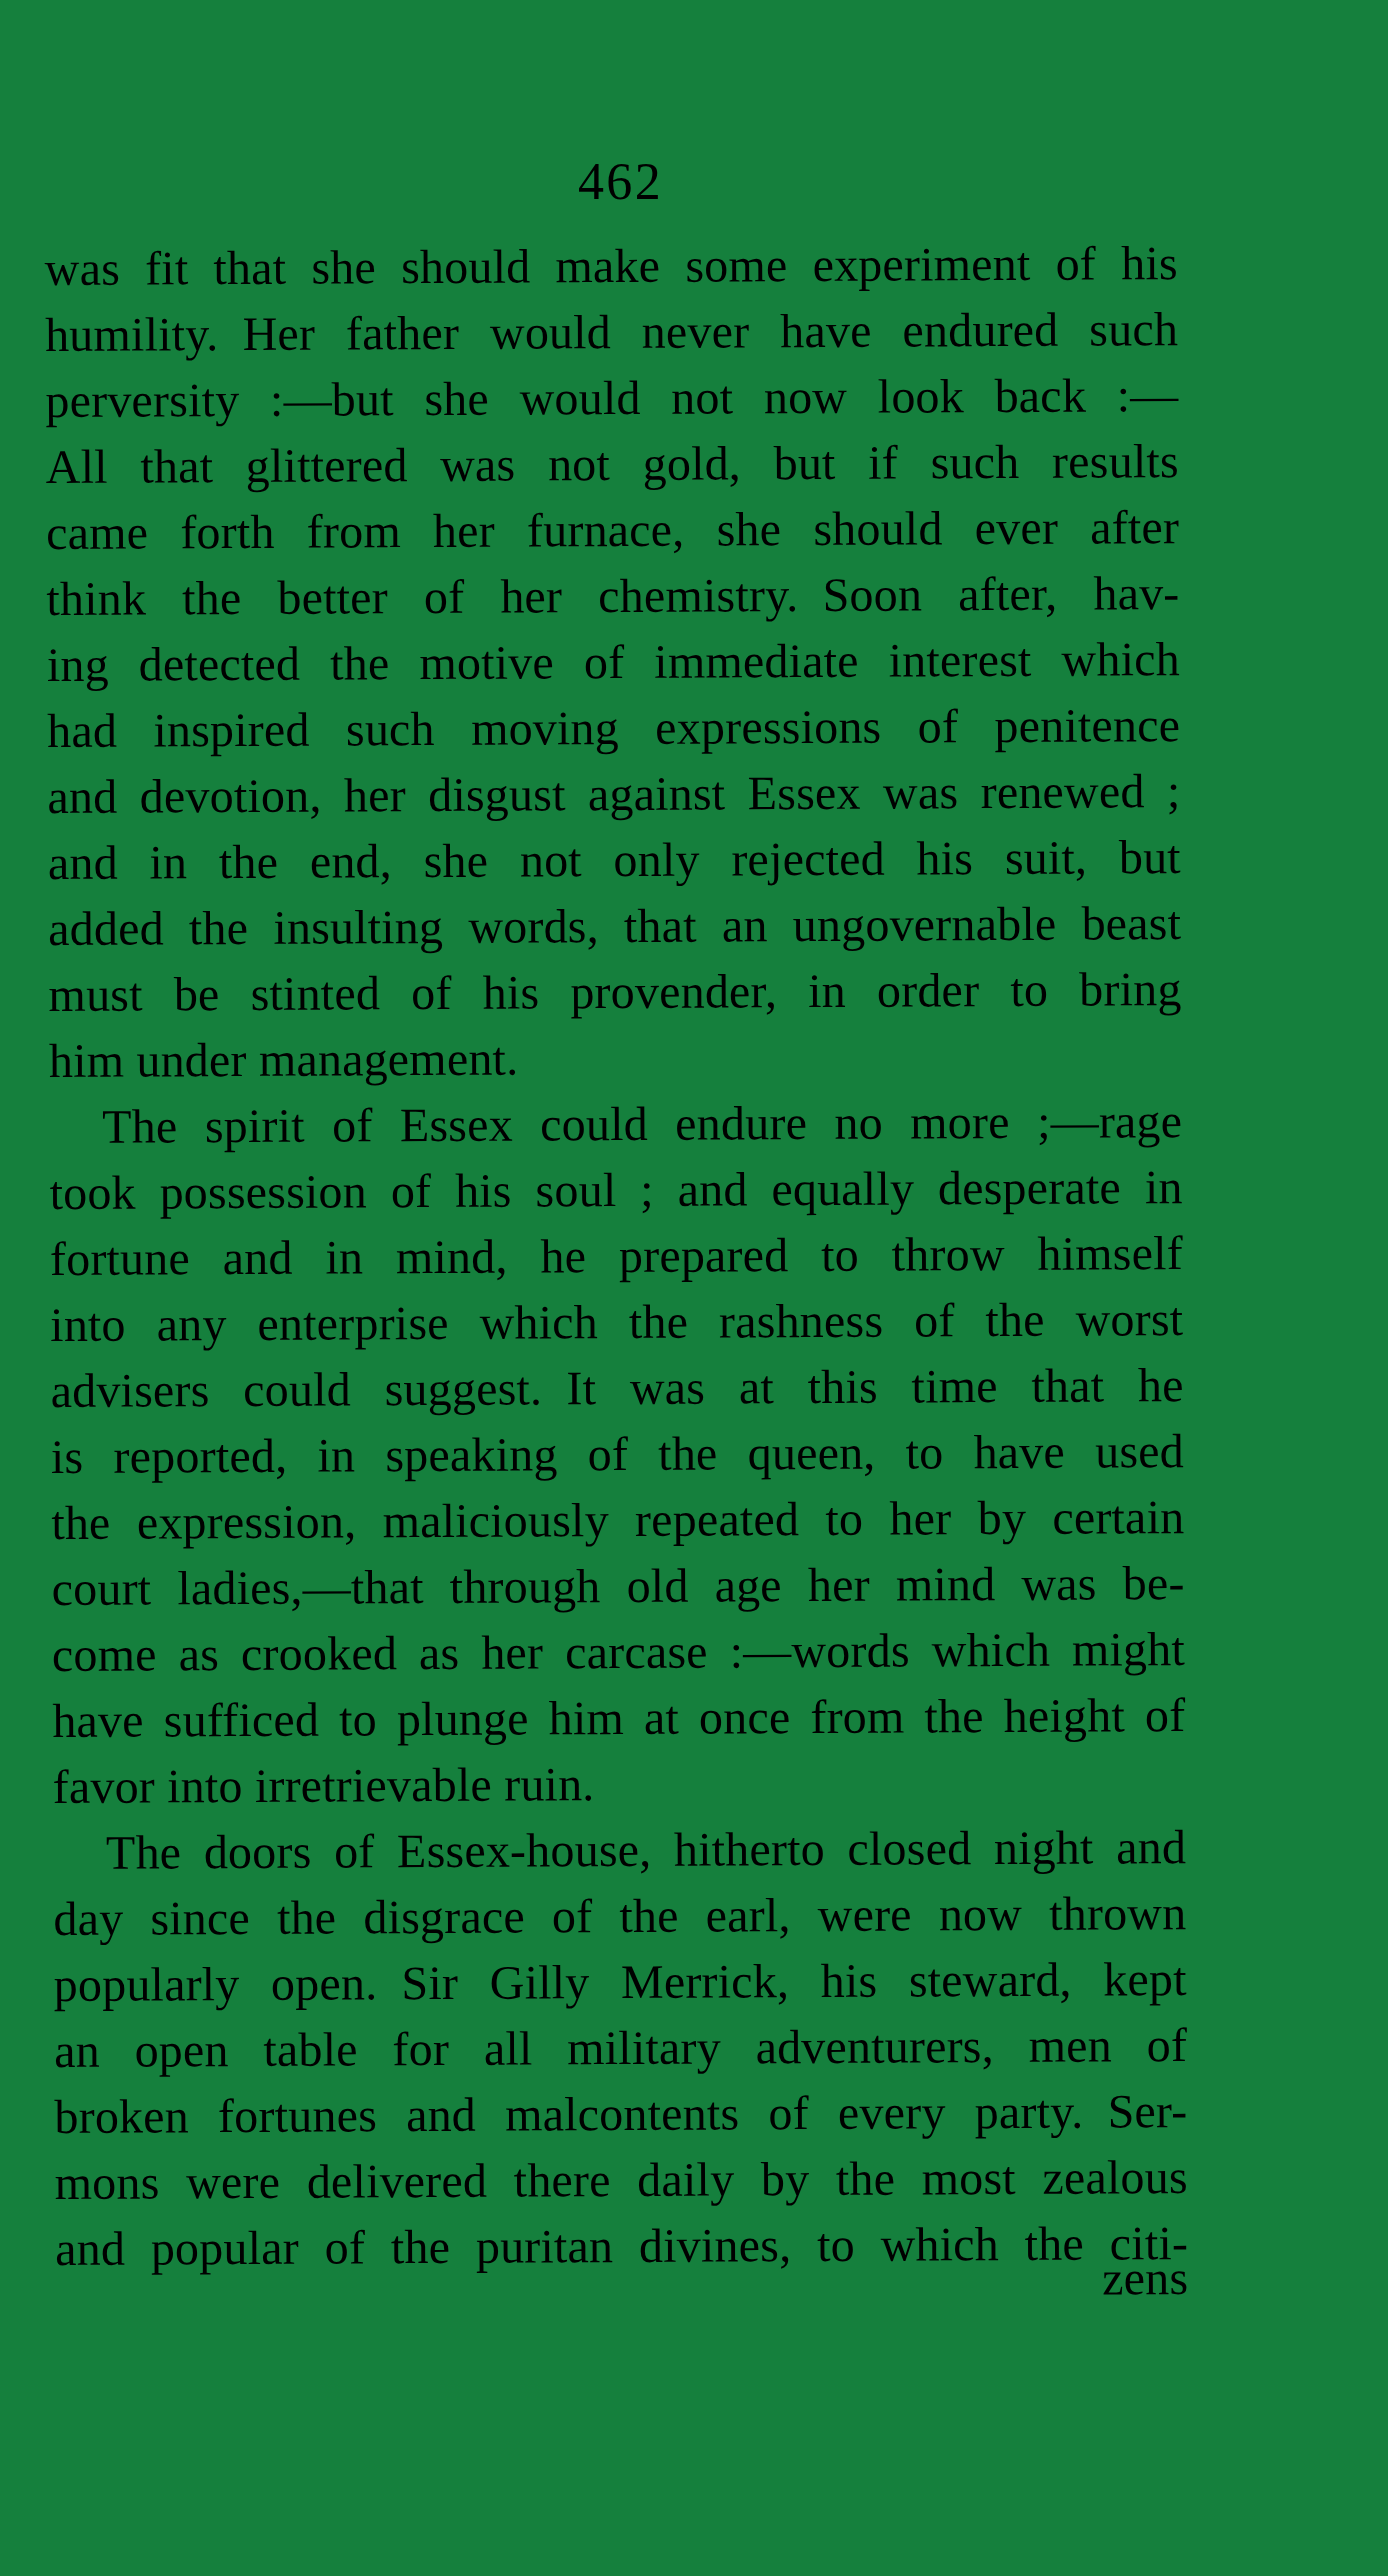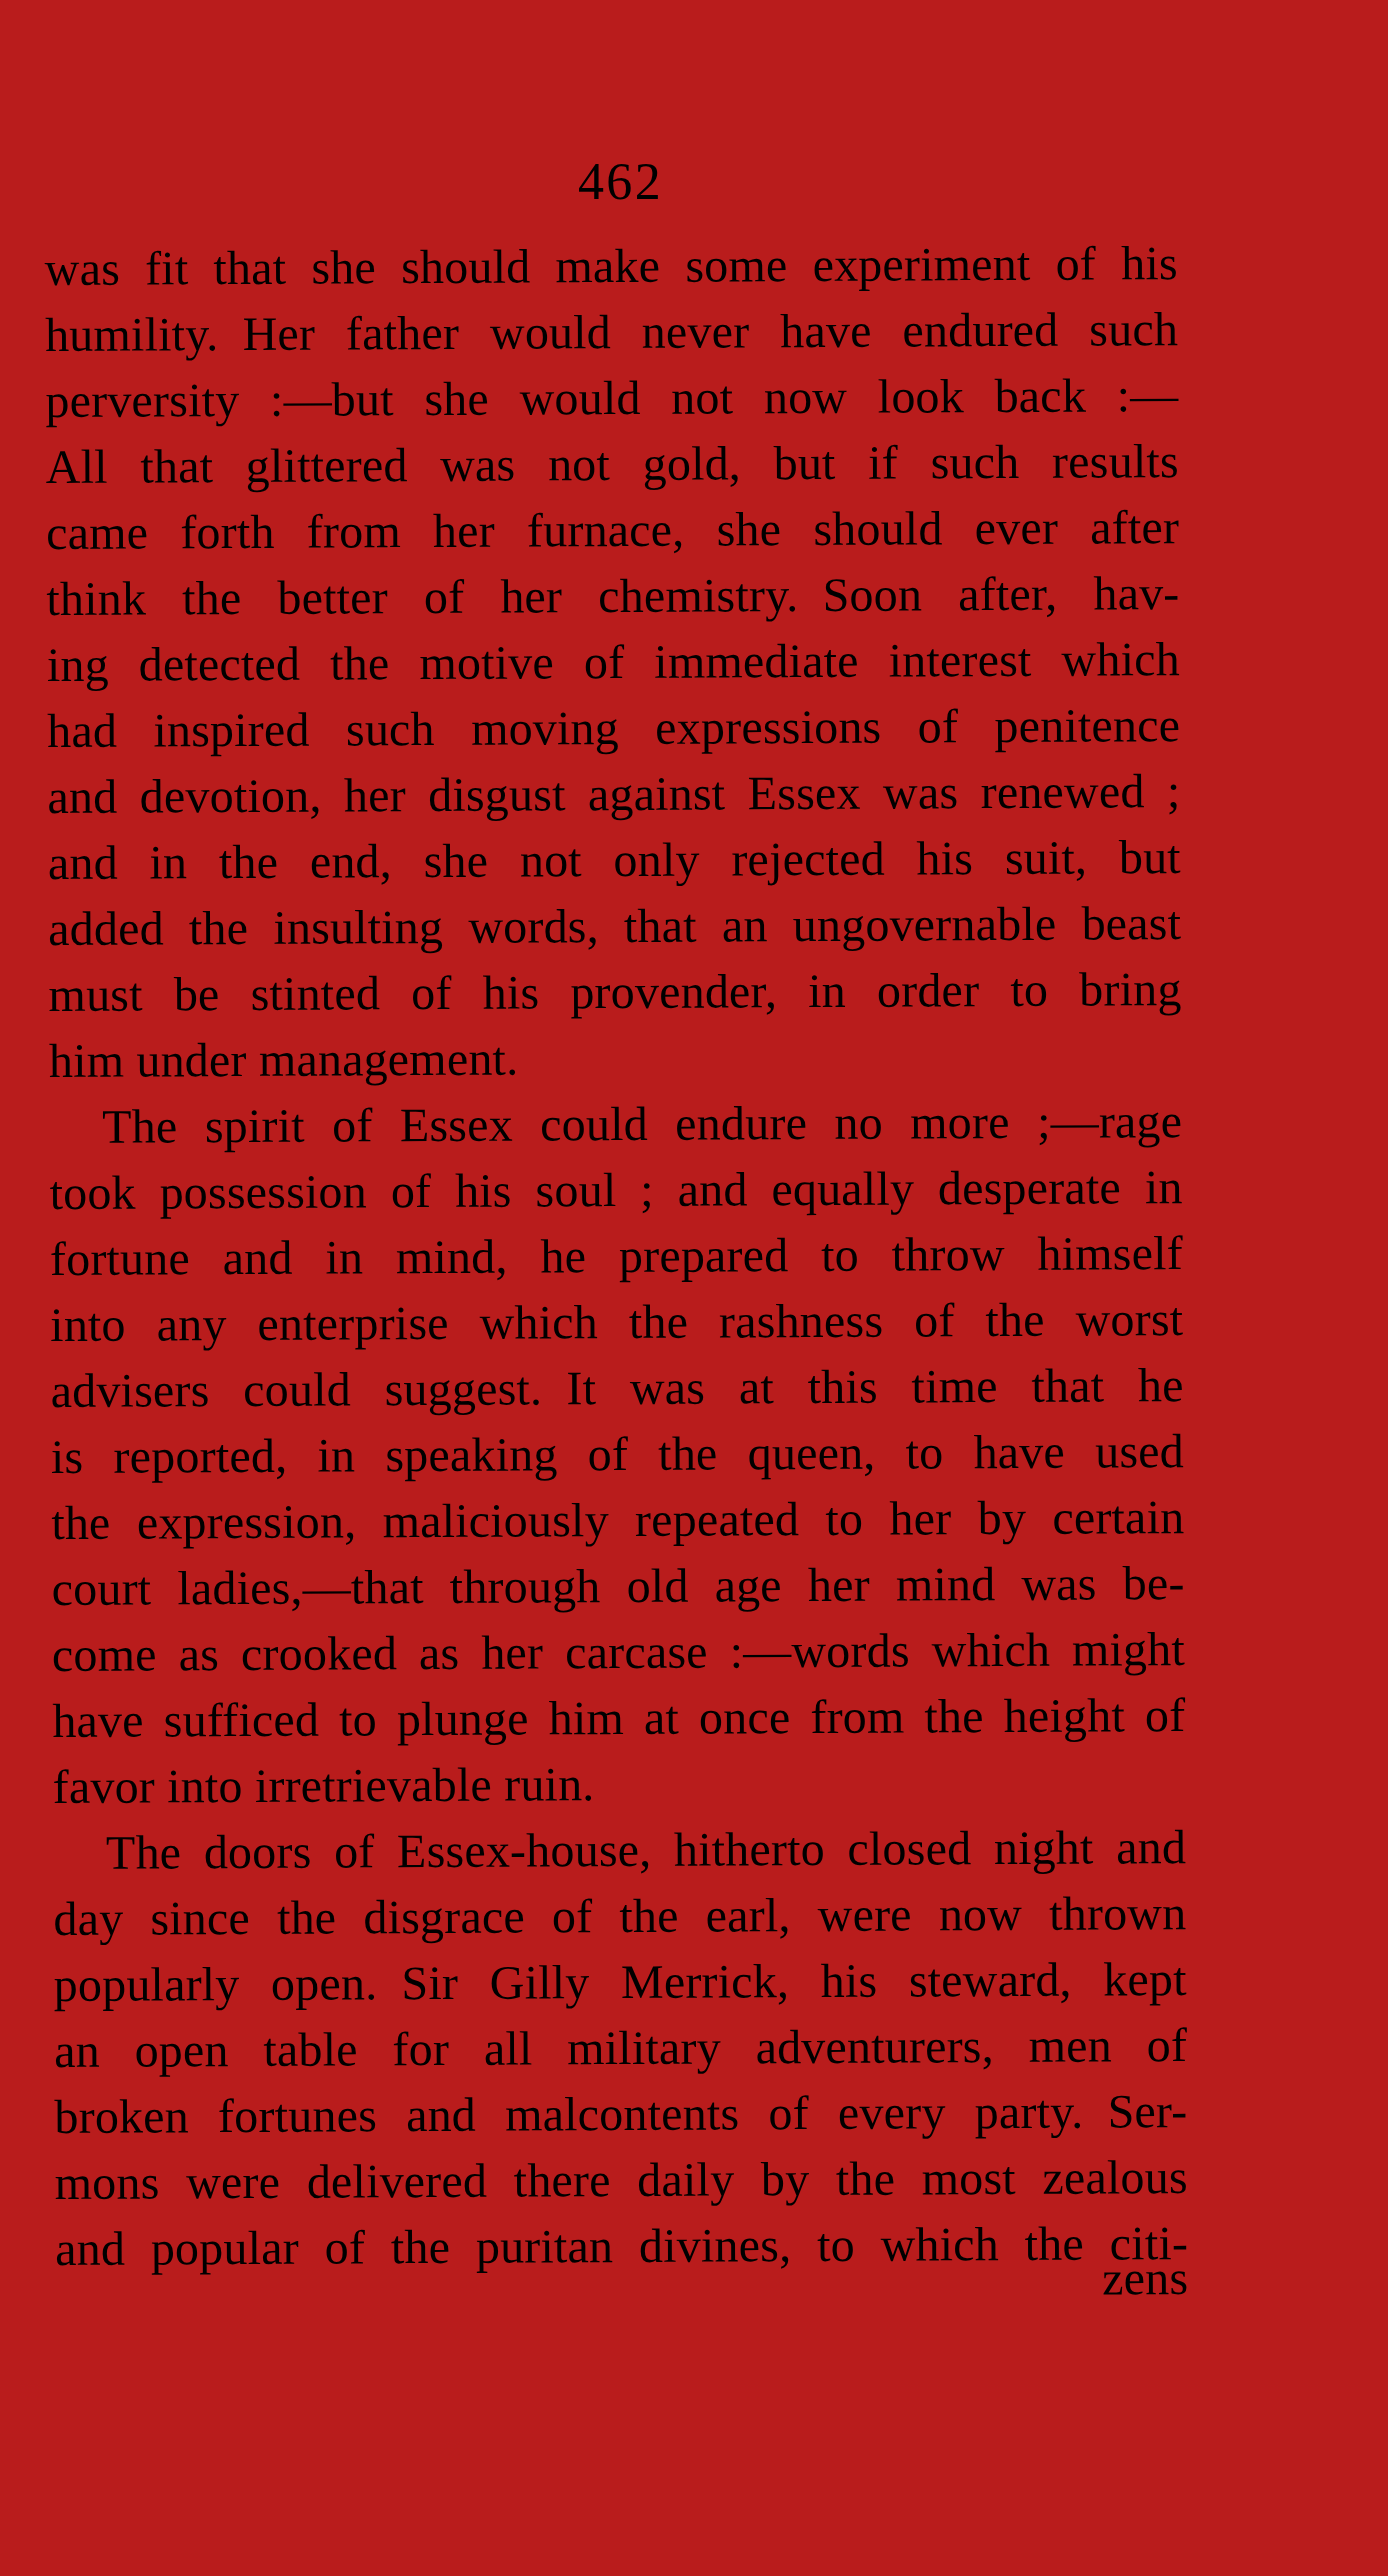--- a/index.html
+++ b/index.html
@@ -11,21 +11,21 @@
     width: 1389px;
     height: 2576px;
     position: relative;
     overflow: hidden;
     font-family: "Liberation Serif", serif;
     color: #000000;
   }
   .page {
     position: absolute;
     inset: 0;
-    background: #b91c1c;
+    background: #15803d;
   }
   .page-number {
     position: absolute;
     top: 156px;
     left: 0;
     width: 1241px;
     text-align: center;
     font-size: 52px;
     letter-spacing: 2.4px;
     line-height: 1;

